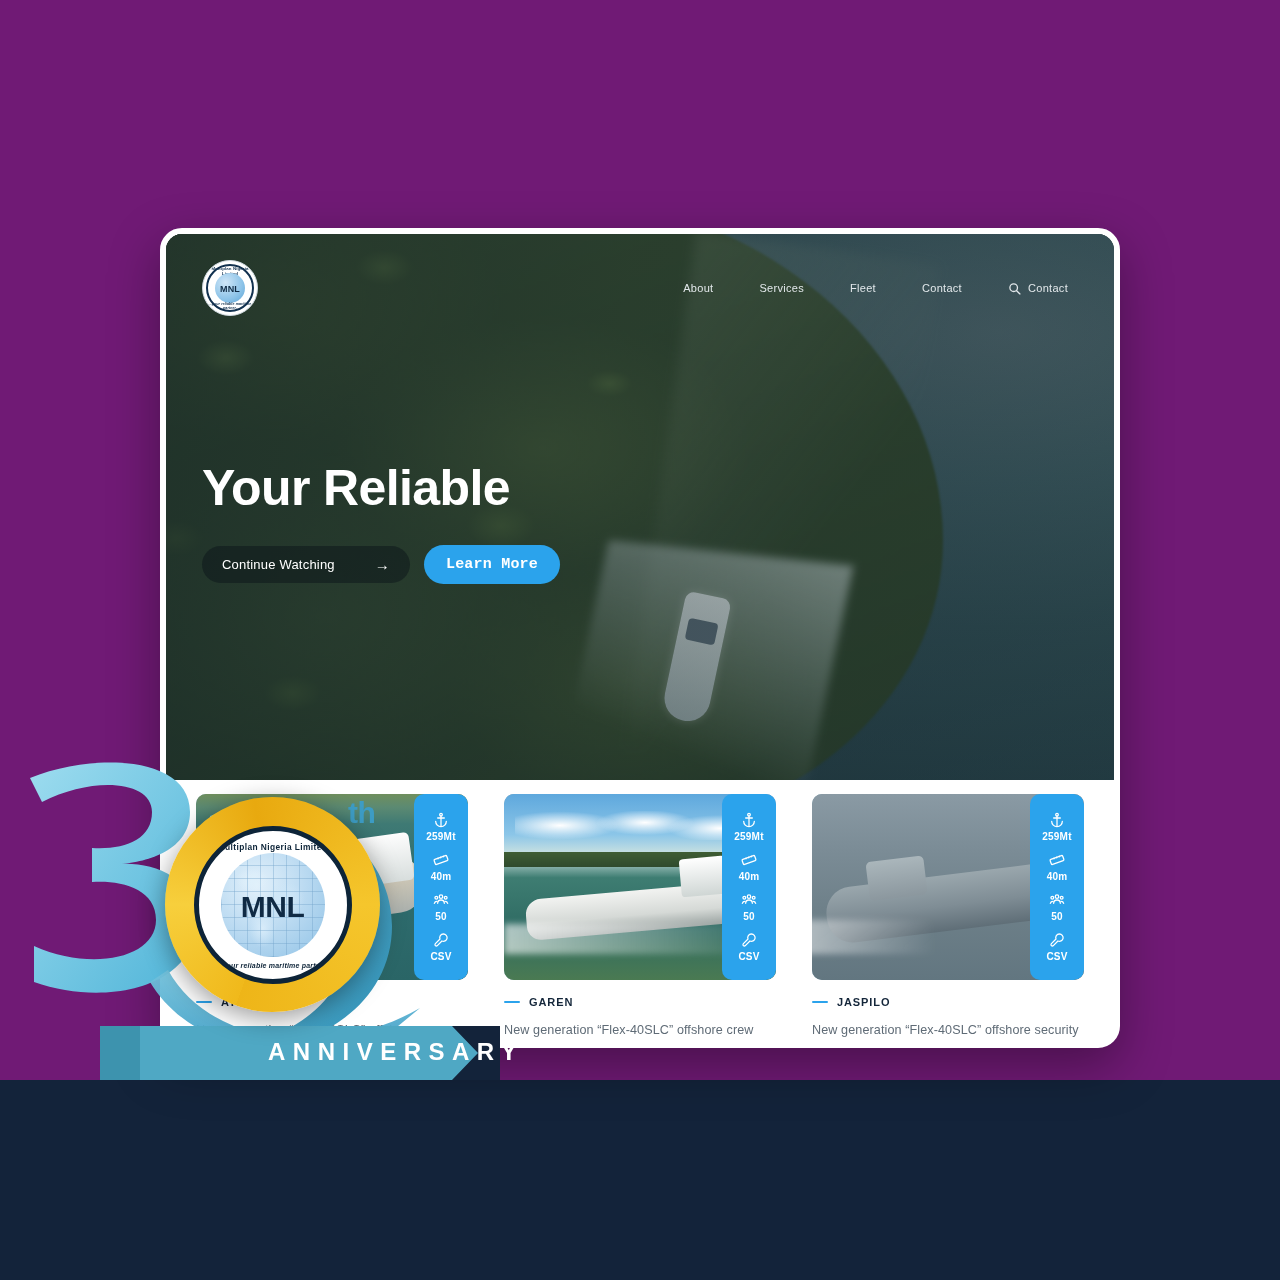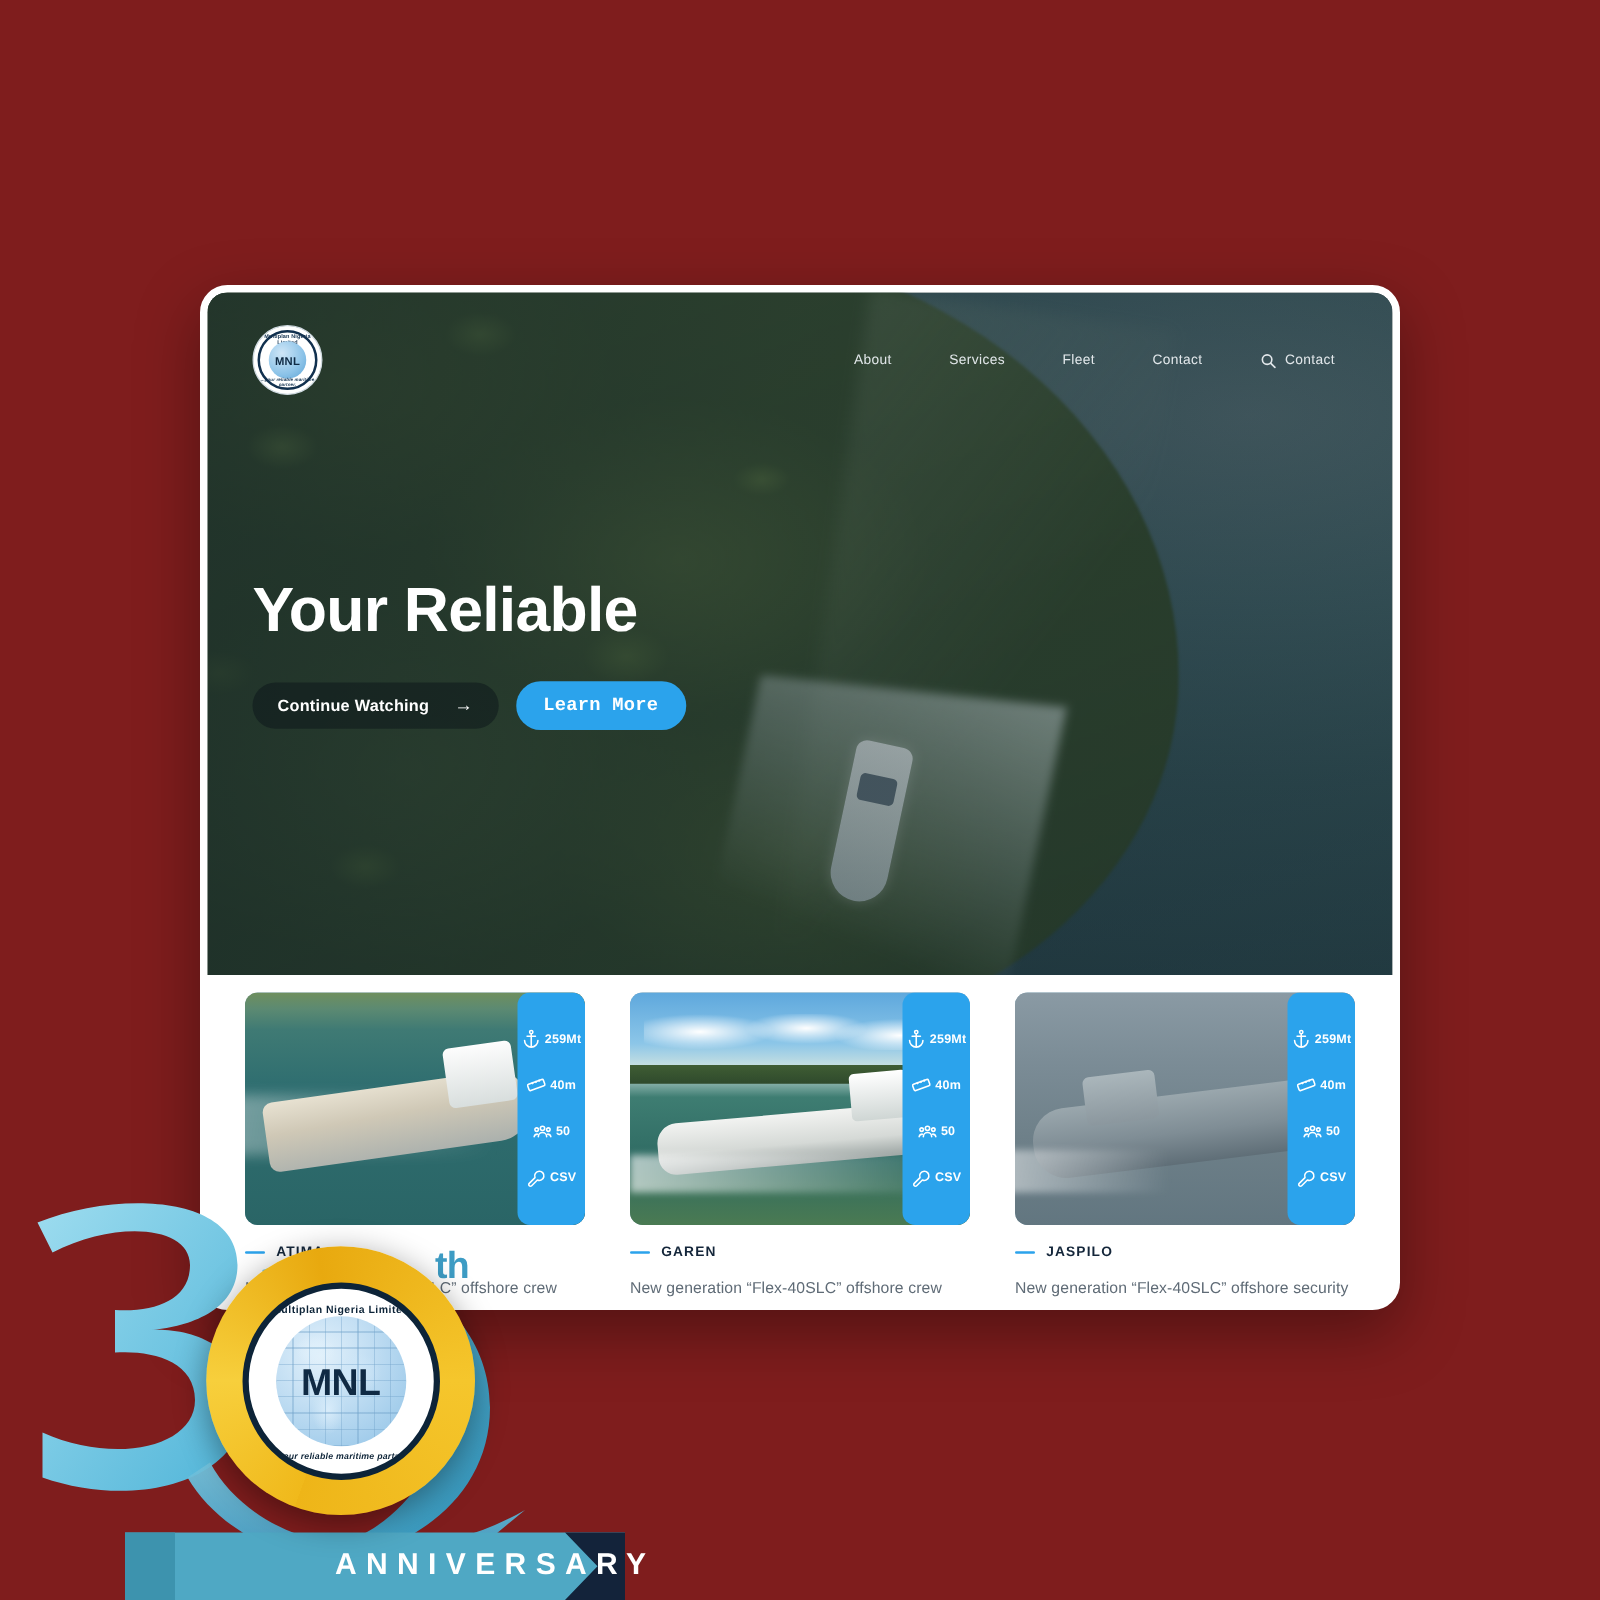--- a/index.html
+++ b/index.html
@@ -2,21 +2,21 @@
 <html><head>
 <meta charset="utf-8">
 <style>
   * { box-sizing: border-box; margin: 0; padding: 0; }
   html, body {
     width: 1280px; height: 1280px;
     background: #13233a;
     font-family: "Liberation Sans", sans-serif;
     overflow: hidden;
   }
-  .page { position: relative; width: 1280px; height: 1280px; background: #7f1d1d; }
+  .page { position: relative; width: 1280px; height: 1080px; background: #701a75; }
 
   
   .frame {
     position: absolute; left: 160px; top: 228px;
     width: 960px; height: 820px;
     background: #ffffff;
     border-radius: 22px;
     border: 6px solid #ffffff;
     overflow: hidden;
     box-shadow: 0 18px 50px rgba(0,0,0,.35);
@@ -145,23 +145,23 @@
     color: #fff; font-size: 50px; line-height: 1.14;
     font-weight: 700; letter-spacing: -.6px;
   }
   .hero-title .l2 { display: block; }
   .hero-sub {
     margin-top: 20px; color: #e7edf0; font-size: 13.5px;
     line-height: 1.62; max-width: 520px; letter-spacing: .1px;
   }
   .hero-actions { margin-top: 28px; display: flex; align-items: center; gap: 14px; }
   .btn-ghost {
-    display: flex; align-items: center; gap: 20px;
+    display: flex; align-items: center; gap: 40px;
     background: rgba(8,18,24,.46);
-    color: #fff; font-size: 13px; font-weight: 700;
+    color: #fff; font-size: 13px; font-weight: 400;
     border: 0; border-radius: 22px;
     padding: 11px 20px; cursor: pointer; letter-spacing: .2px;
   }
   .btn-ghost .arrow { font-size: 15px; line-height: 1; }
   .btn-primary {
     background: #2ba3ec; color: #fff; border: 0; border-radius: 20px;
     padding: 11px 22px; font-size: 15px; font-weight: 700;
     cursor: pointer; letter-spacing: .2px; font-family: Liberation Mono, monospace;
   }
 
@@ -229,21 +229,21 @@
     background: linear-gradient(86deg, rgba(255,255,255,.5), rgba(255,255,255,0) 70%); filter: blur(3px); }
 
   .spec-panel {
     position: absolute; right: 0; top: 0; bottom: 0;
     width: 54px; background: #2ba3ec;
     border-radius: 10px;
     display: flex; flex-direction: column;
     align-items: center; justify-content: space-evenly;
     padding: 8px 0;
   }
-  .spec { display: flex; flex-direction: row; align-items: center; gap: 3px; }
+  .spec { display: flex; flex-direction: column; align-items: center; gap: 3px; }
   .spec svg { width: 16px; height: 16px; display: block; }
   .spec-val { color: #fff; font-size: 10px; font-weight: 700; letter-spacing: .2px; }
 
   .card-title { margin-top: 16px; display: flex; align-items: center; gap: 9px; }
   .title-dash { width: 16px; height: 2px; background: #2ba3ec; border-radius: 2px; }
   .title-text { font-size: 11px; font-weight: 700; letter-spacing: .9px; color: #14263a; }
   .card-desc {
     margin-top: 12px; color: #5f6b76; font-size: 12.6px;
     line-height: 1.65; letter-spacing: .1px;
   }

